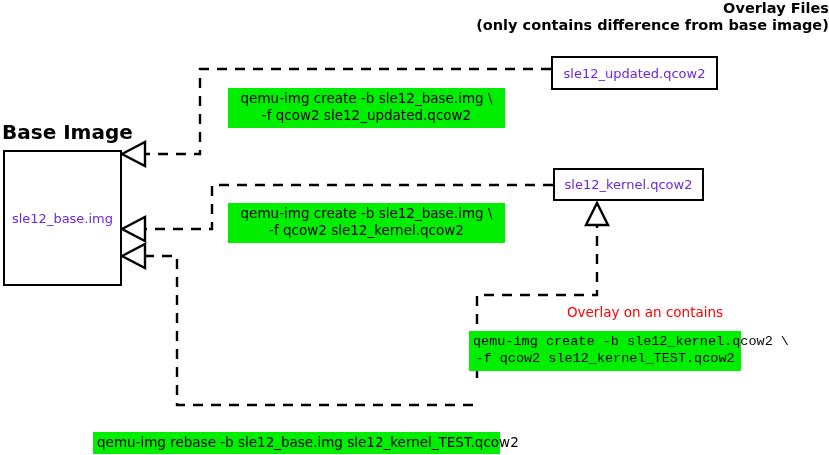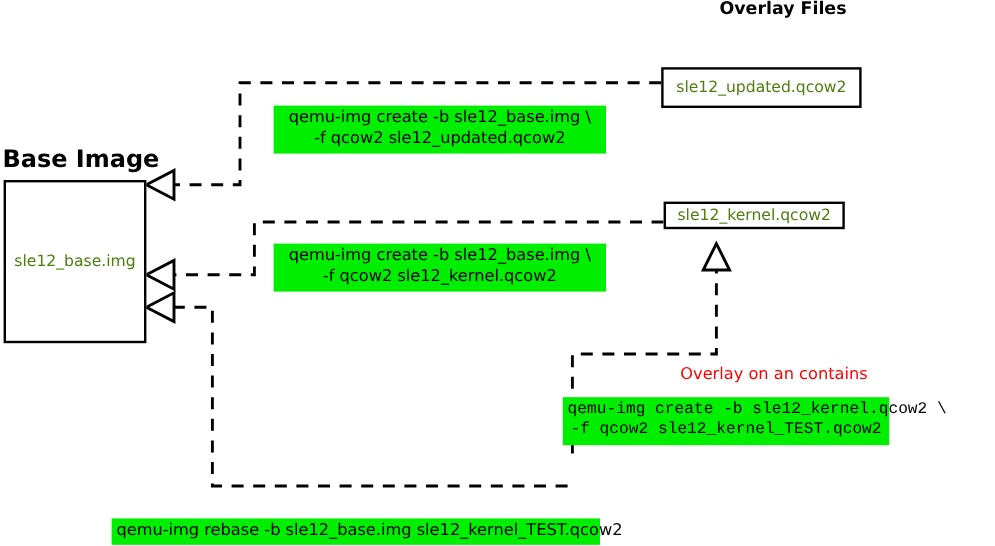--- a/index.html
+++ b/index.html
@@ -32,40 +32,41 @@
     color: #000000;
     text-align: center;
     line-height: 1.12;
     white-space: nowrap;
   }
   #overlay-title {
     left: 476px;
     top: 0px;
     width: 353px;
     font-size: 14.5px;
+    text-align: right;
   }
   #overlay-subtitle {
     left: 476px;
     top: 17px;
     width: 353px;
     font-size: 14.5px;
   }
   #base-image-title {
     left: 2px;
     top: 121px;
     width: 124px;
     font-size: 20px;
   }
 
   
   .filebox {
     box-sizing: border-box;
     border: 2px solid #000000;
     background: #ffffff;
-    color: #4d7c0f;
+    color: #6d28d9;
     font-size: 13px;
     display: flex;
     align-items: center;
     justify-content: center;
     text-align: center;
     white-space: nowrap;
     z-index: 3;
   }
   #box-base {
     left: 3px;
@@ -76,21 +77,21 @@
   #box-updated {
     left: 551px;
     top: 56px;
     width: 167px;
     height: 34px;
   }
   #box-kernel {
     left: 553px;
     top: 168px;
     width: 151px;
-    height: 23px;
+    height: 33px;
   }
   #box-kernel-test {
     left: 473px;
     top: 377px;
     width: 205px;
     height: 33px;
   }
 
   
   .cmd {
@@ -170,20 +171,21 @@
     </g>
 
     <g>
       <path d="M 473 405 L 177 405 L 177 256 L 143 256" fill="none" stroke="#000000" stroke-width="2.4" stroke-dasharray="10,8" stroke-linecap="butt"></path>
       <polygon points="122,256 145,244 145,268" fill="#ffffff" stroke="#000000" stroke-width="2.4" stroke-linejoin="miter"></polygon>
     </g>
   </svg>
 
   <div class="abs heading" id="overlay-title">Overlay Files</div>
 
+  <div class="abs heading" id="overlay-subtitle">(only contains difference from base image)</div>
 
   <div class="abs heading" id="base-image-title">Base Image</div>
 
   <div class="abs filebox" id="box-base">sle12_base.img</div>
 
   <div class="abs filebox" id="box-updated">sle12_updated.qcow2</div>
 
   <div class="abs filebox" id="box-kernel">sle12_kernel.qcow2</div>
 
 

